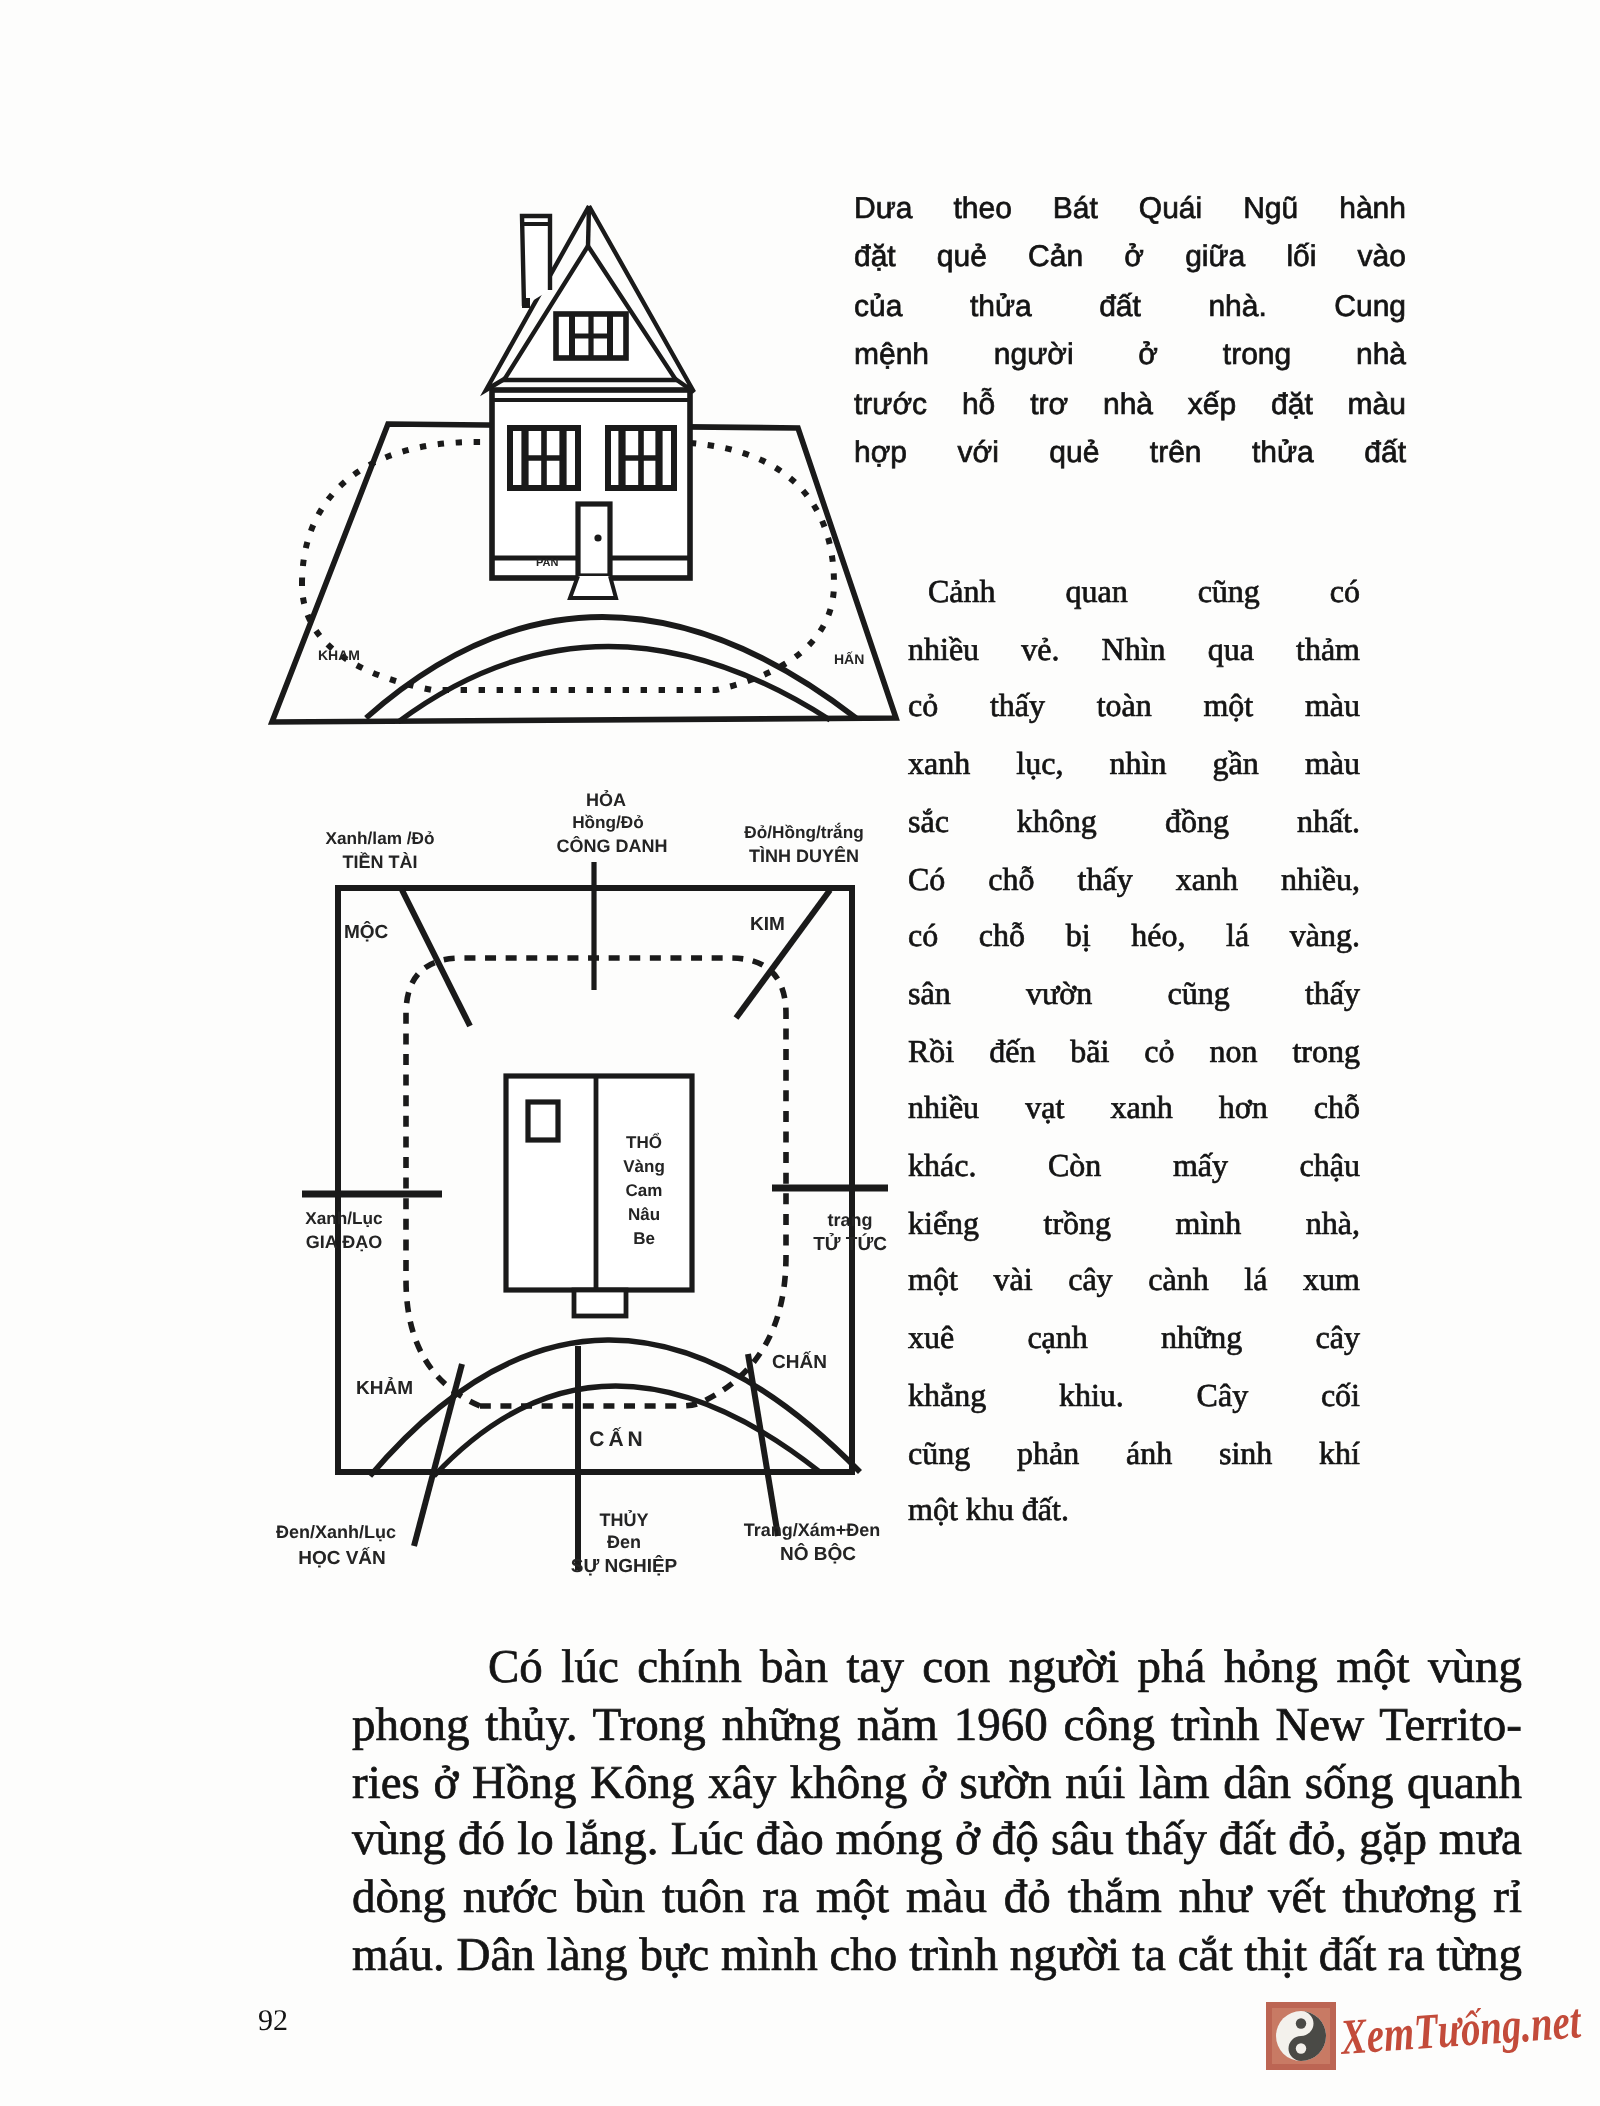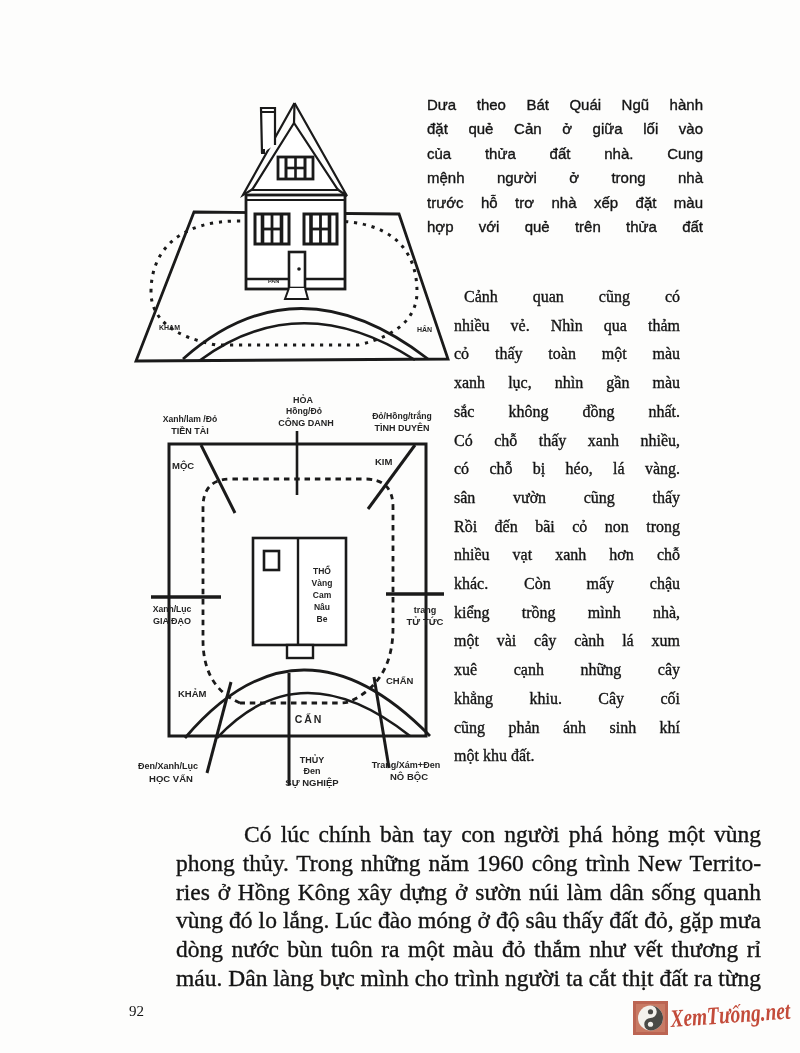--- a/index.html
+++ b/index.html
@@ -40,21 +40,21 @@
   <div class="j">một vài cây cành lá xum</div>
   <div class="j">xuê cạnh những cây</div>
   <div class="j">khẳng khiu. Cây cối</div>
   <div class="j">cũng phản ánh sinh khí</div>
   <div>một khu đất.</div>
 </div>
 
 <div class="abs thick" style="left:128px;top:820px;width:585px;font-size:23.5px;line-height:28.8px;margin-left:48px;">
   <div class="j" style="text-indent:68px;">Có lúc chính bàn tay con người phá hỏng một vùng</div>
   <div class="j">phong thủy. Trong những năm 1960 công trình New Territo-</div>
-  <div class="j">ries ở Hồng Kông xây dựng ở sườn núi làm dân sống quanh</div>
+  <div class="j">ries ở Hồng Kông xây không ở sườn núi làm dân sống quanh</div>
   <div class="j">vùng đó lo lắng. Lúc đào móng ở độ sâu thấy đất đỏ, gặp mưa</div>
   <div class="j">dòng nước bùn tuôn ra một màu đỏ thắm như vết thương rỉ</div>
   <div class="j">máu. Dân làng bực mình cho trình người ta cắt thịt đất ra từng</div>
 </div>
 
 <div class="abs" style="left:129px;top:1003px;font-size:15px;">92</div>
 
 <svg class="abs" style="left:120px;top:90px;" width="345" height="285" viewBox="0 0 345 285">
   <g fill="none" stroke="#1a1a1a" stroke-width="2">
 

